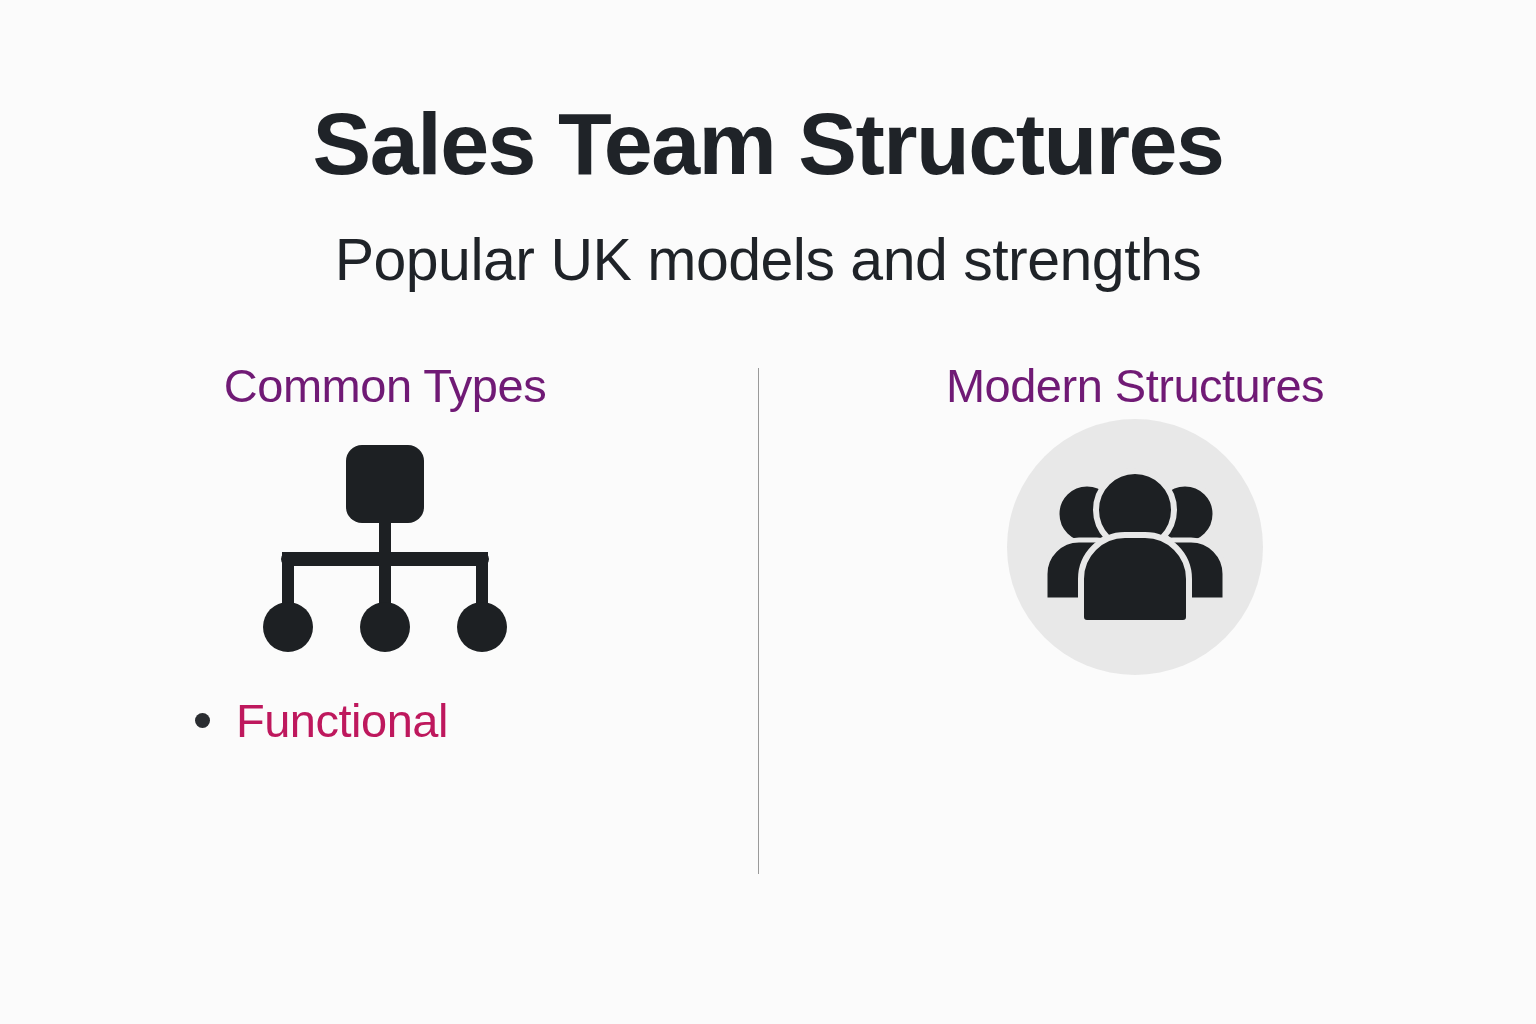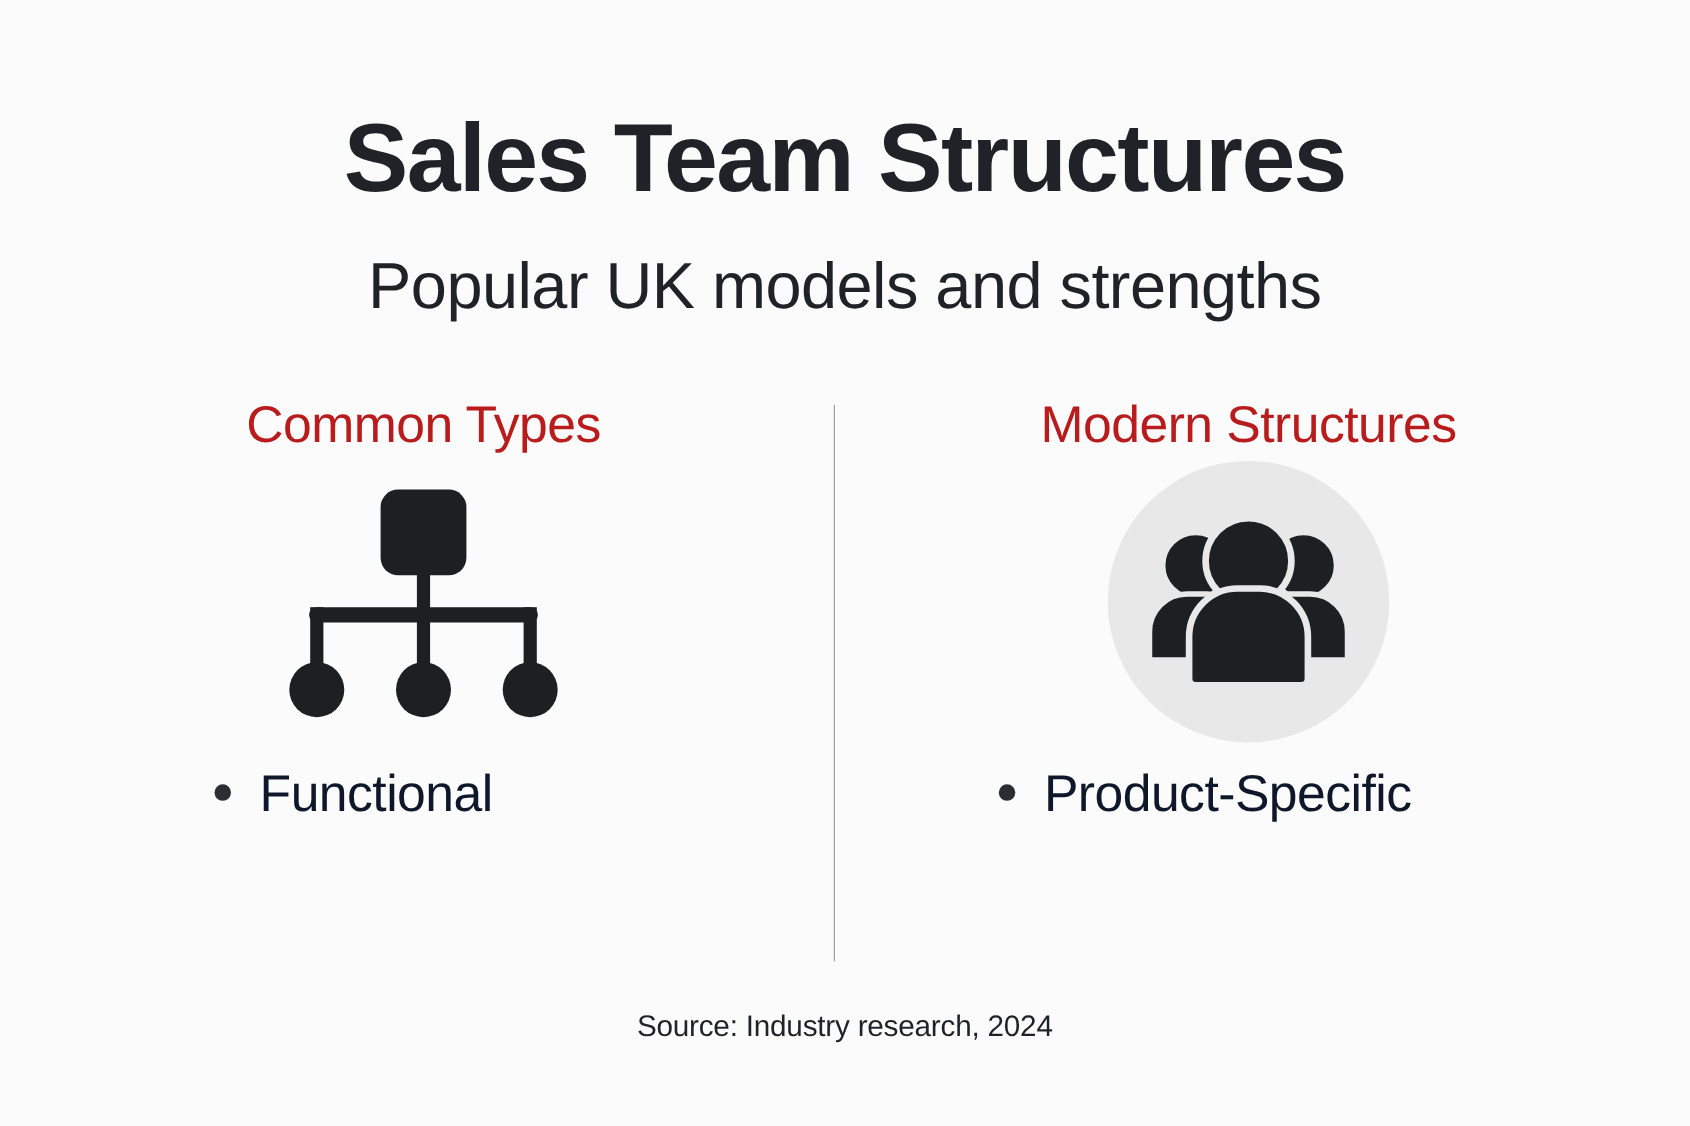--- a/index.html
+++ b/index.html
@@ -67,21 +67,21 @@
   }
   .column-left  { left: 40px; }
   .column-right { left: 790px; }
 
   .col-heading {
     width: 100%;
     text-align: center;
     font-size: 47px;
     font-weight: 400;
     letter-spacing: -0.5px;
-    color: #b91c1c;
+    color: #701a75;
     line-height: 1.1;
     white-space: nowrap;
   }
 
   
   .icon-wrap {
     position: relative;
     width: 100%;
     height: 270px;
     display: flex;
@@ -98,21 +98,21 @@
   }
   .bullets-left  { margin-left: 155px; }
   .bullets-right { margin-left: 118px; }
 
   .bullet-item {
     display: flex;
     align-items: center;
     font-size: 47px;
     font-weight: 400;
     letter-spacing: -0.5px;
-    color: #0f172a;
+    color: #be185d;
     height: 78px;
     white-space: nowrap;
   }
   .bullet-dot {
     width: 15px;
     height: 15px;
     border-radius: 50%;
     background: #2a2d31;
     flex: 0 0 auto;
     margin-right: 26px;
@@ -196,22 +196,17 @@
         </g>
 
         <g>
           <circle cx="130" cy="93" r="39" fill="#1d2023" stroke="#e8e8e8" stroke-width="6"></circle>
           <path d="M 76 200 v -38 a 44 44 0 0 1 44 -44 h 20 a 44 44 0 0 1 44 44 v 38 a 6 6 0 0 1 -6 6 h -96 a 6 6 0 0 1 -6 -6 z" fill="#1d2023" stroke="#e8e8e8" stroke-width="6"></path>
         </g>
       </svg>
     </div>
 
     <ul class="bullets bullets-right">
-      <li class="bullet-item">
-        <span class="bullet-dot"></span>
-        <span>Product-Specific</span>
-      </li>
     </ul>
   </div>
 
-  <div class="source">Source: Industry research, 2024</div>
 
 </div>
 
 </body></html>

